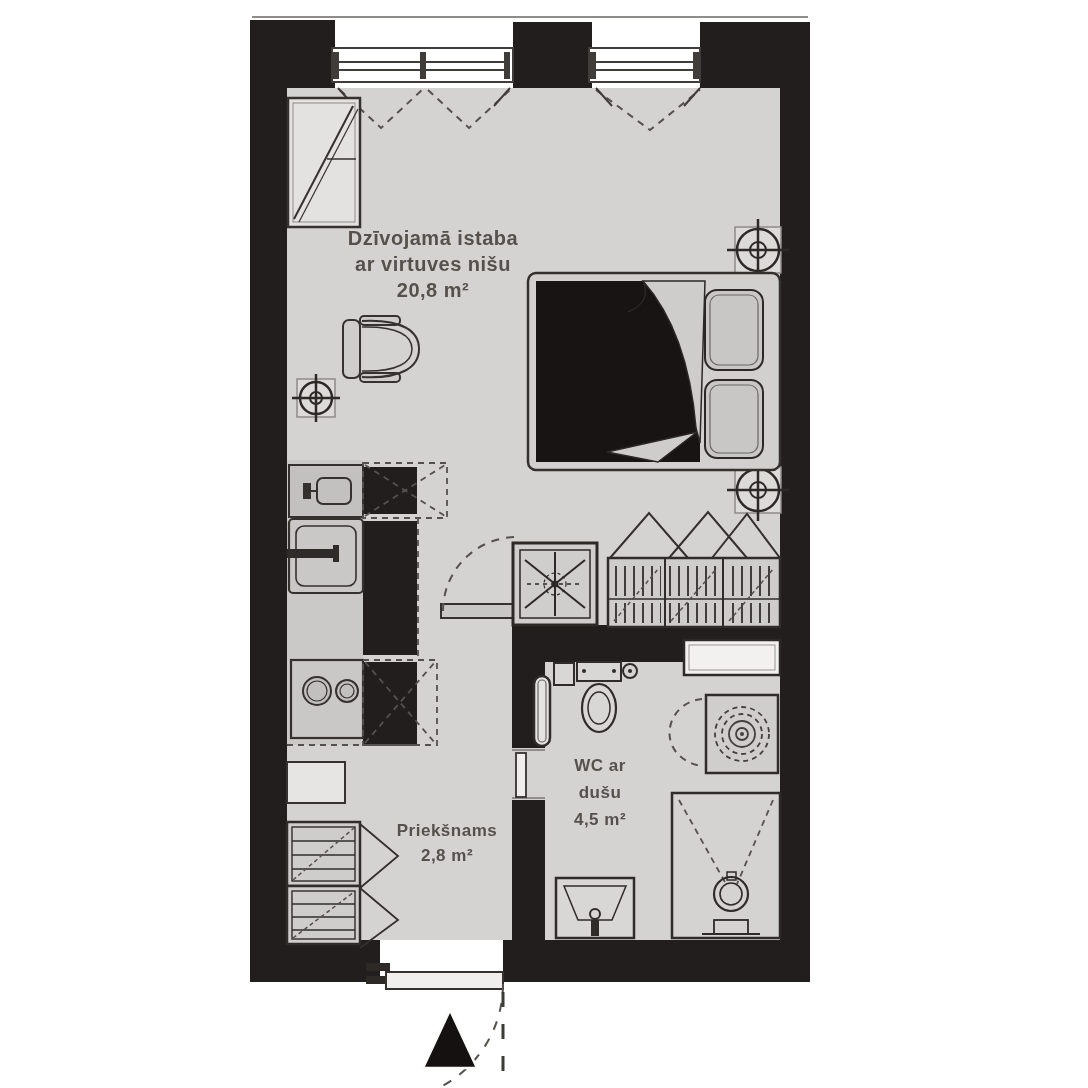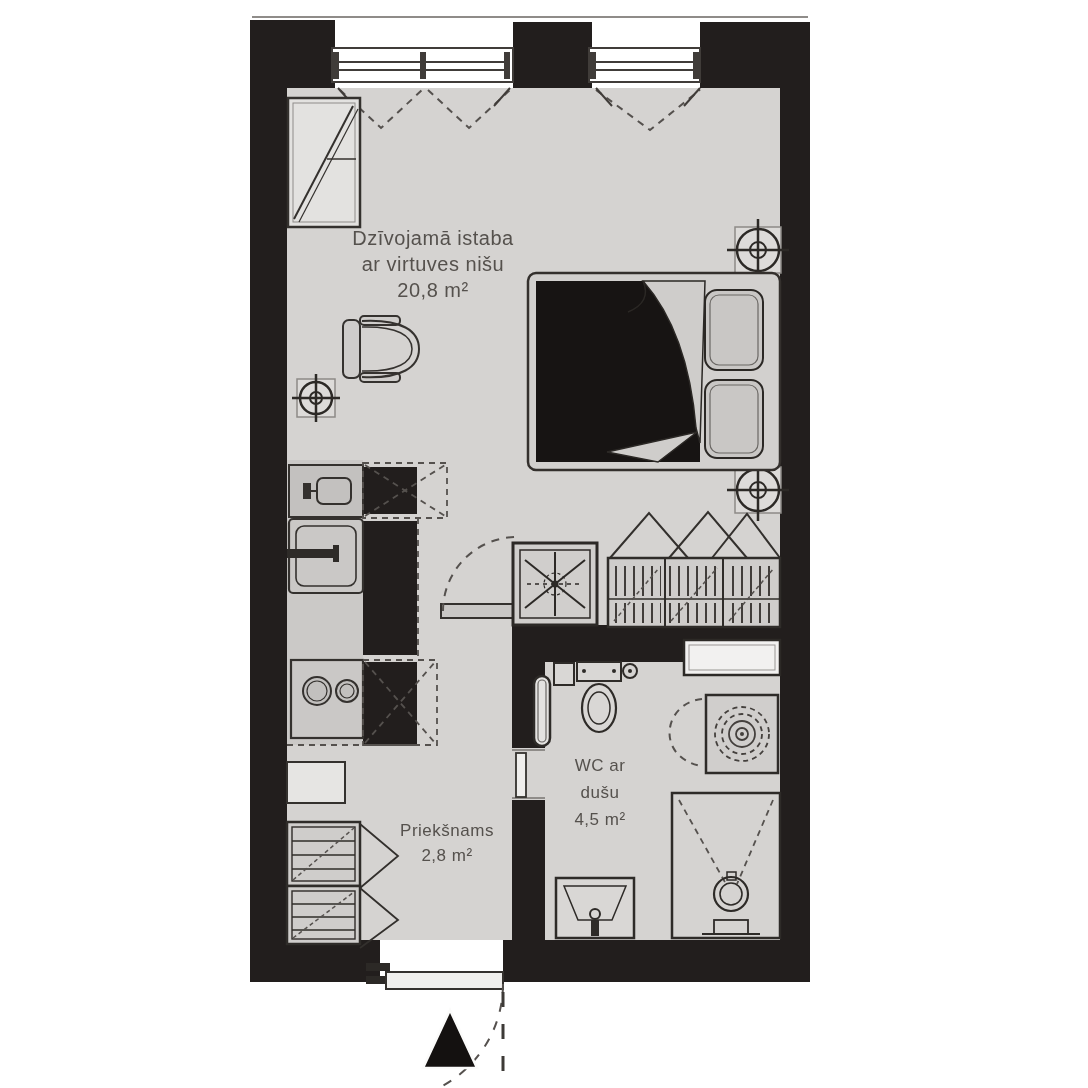--- a/index.html
+++ b/index.html
@@ -1,17 +1,17 @@
 <!DOCTYPE html>
 <html><head>
 <meta charset="utf-8">
 <style>
   html,body{margin:0;padding:0;background:#ffffff;}
   .stage{position:relative;width:1057px;height:1088px;background:#ffffff;overflow:hidden;
-         font-family:"Liberation Sans", sans-serif;}
+         font-family:"Liberation Sans", sans-serif;font-weight:bold;}
   svg{position:absolute;left:0;top:0;}
   text{font-family:"Liberation Sans", sans-serif;fill:#55514d;letter-spacing:0.5px;}
   .room-label{font-size:20px;}
   .room-label-sm{font-size:17px;}
 </style>
 </head>
 <body>
 
 <div class="stage">
 <svg width="1088" height="1088" viewBox="0 0 1088 1088">

